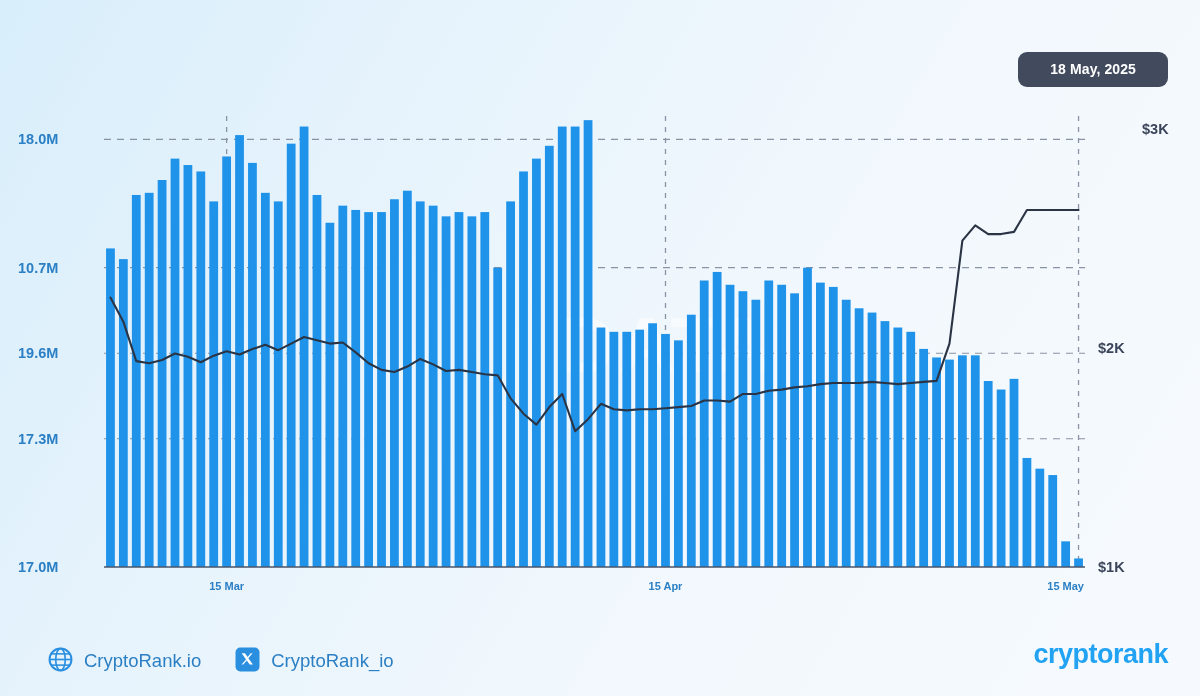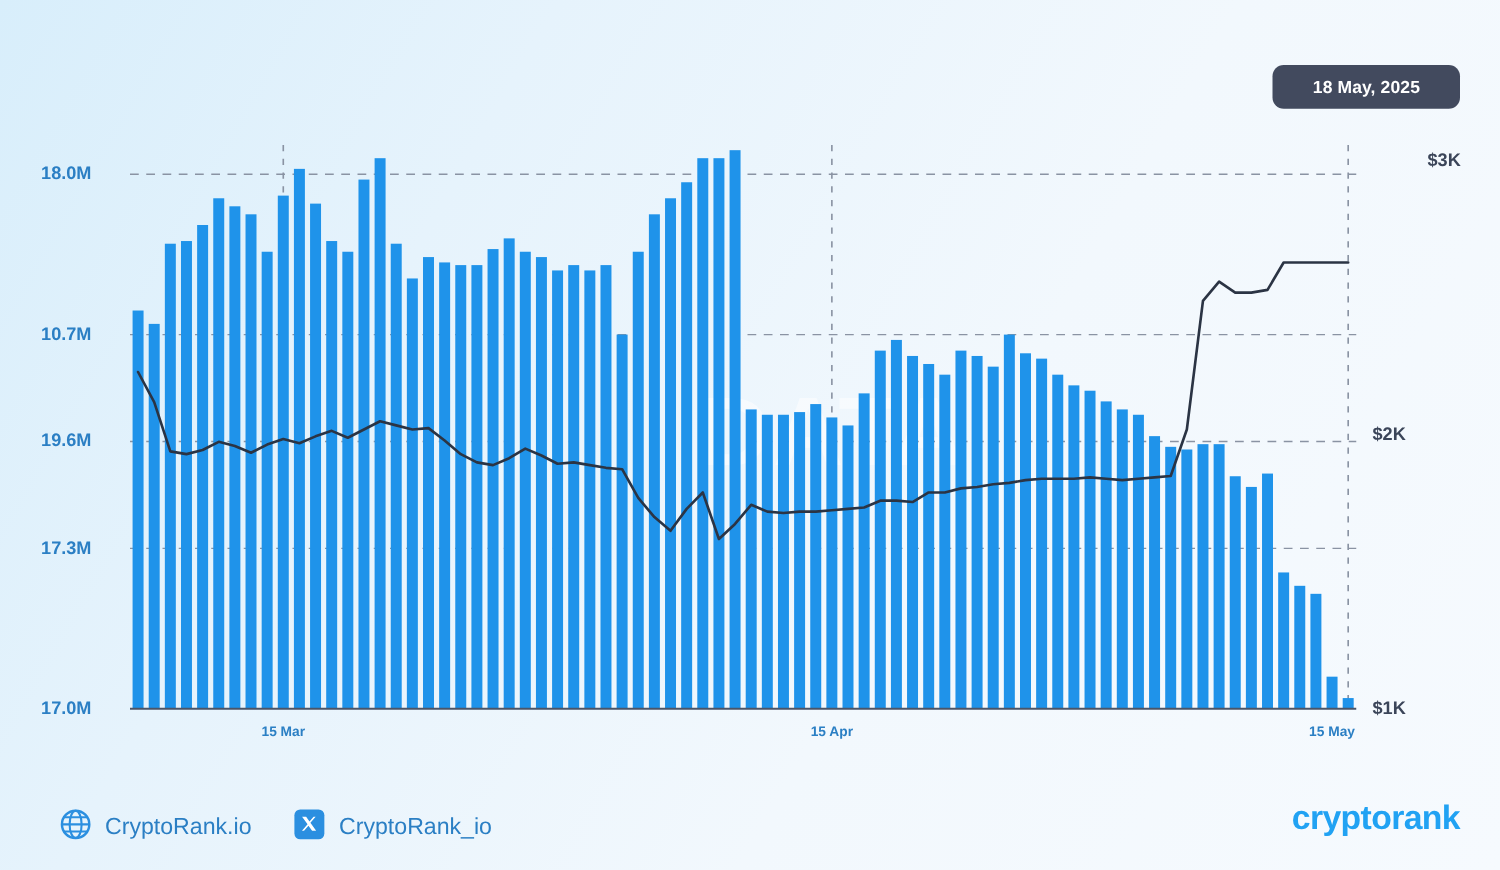--- a/index.html
+++ b/index.html
@@ -29,21 +29,21 @@
     padding: 9px 32px 10px; border-radius: 9px;
     white-space: nowrap; letter-spacing: 0.1px; margin-top: 16px;
   }
 
   
   .chart-wrap { position: absolute; left: 0; top: 0; width: 1200px; height: 696px; }
   .chart-svg { position: absolute; left: 0; top: 0; }
 
   .ytick-left {
     position: absolute; font-size: 14.5px; font-weight: bold; color: #2b7fc4;
-    text-align: center; width: 70px; transform: translateY(-50%);
+    text-align: left; width: 70px; transform: translateY(-50%);
   }
   .ytick-right {
     position: absolute; font-size: 14.5px; font-weight: bold; color: #3b4559;
     transform: translateY(-50%); left: 1098px;
   }
   .xtick {
     position: absolute; font-size: 11px; font-weight: bold; color: #2b7fc4;
     transform: translateX(-50%); top: 580px; white-space: nowrap;
   }
 

